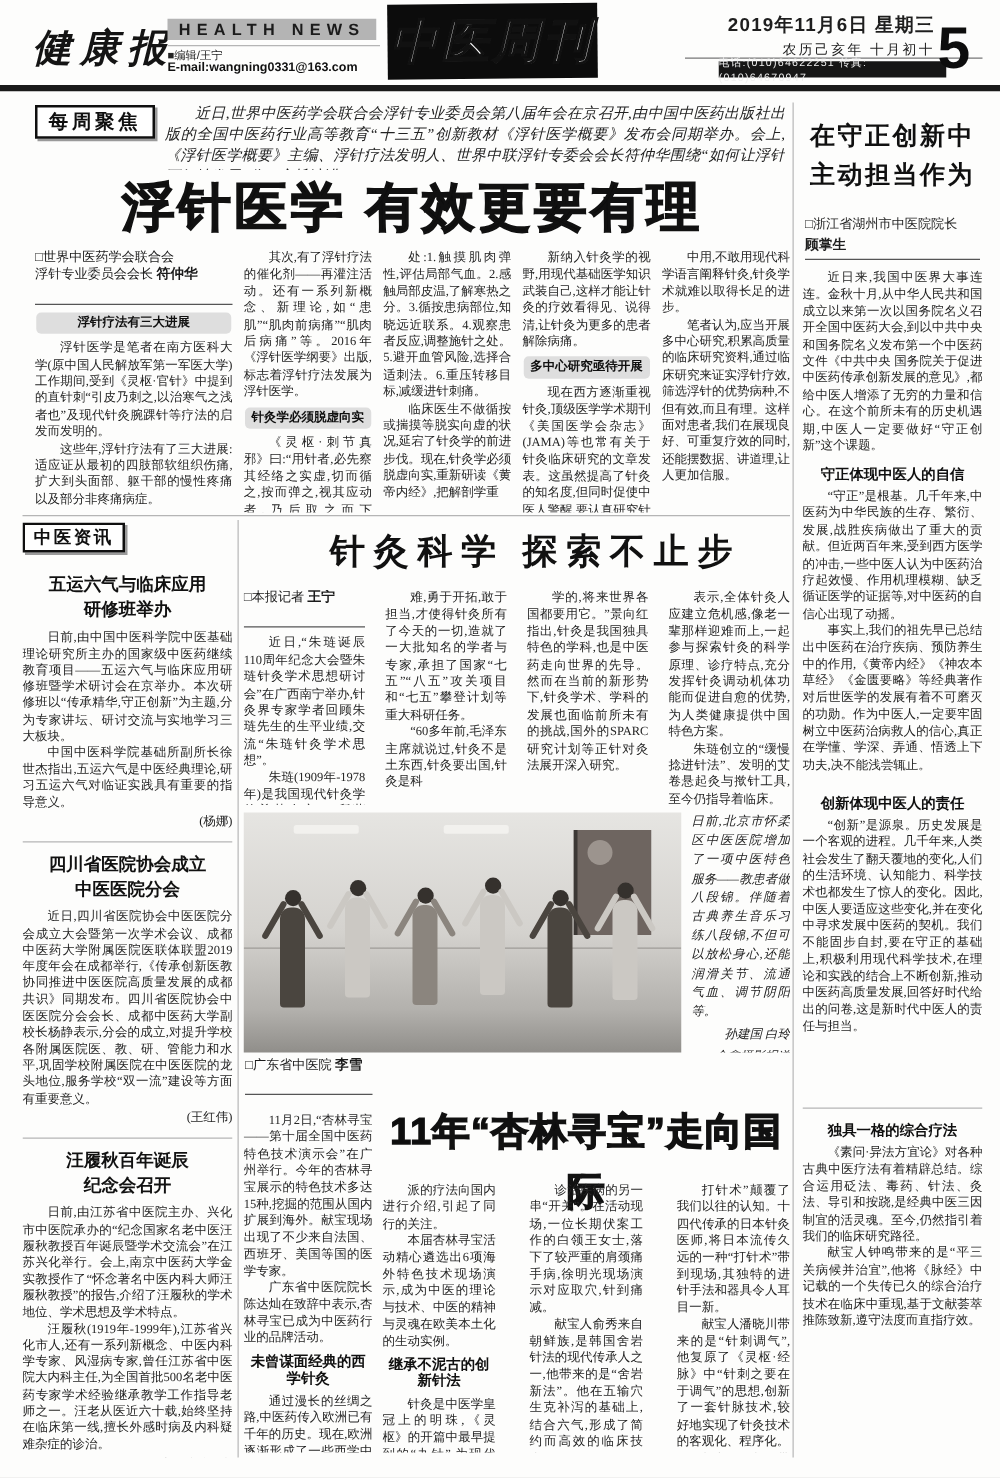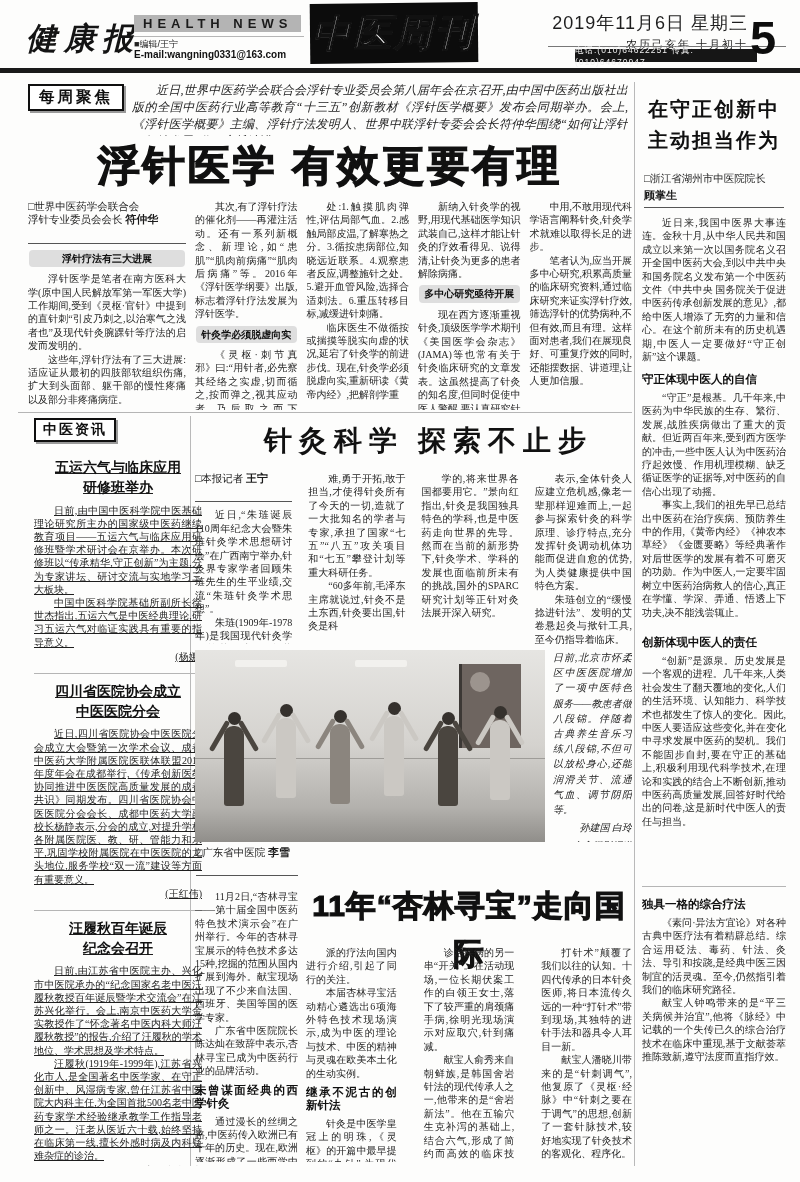--- a/index.html
+++ b/index.html
@@ -15,21 +15,21 @@
   
   .logo{left:26px;top:18px;font-size:31px;font-weight:bold;font-style:italic;letter-spacing:7px;color:#141414;}
   .hn-badge{left:134px;top:15px;background:#b4b4b4;color:#1b1b1b;font-weight:bold;font-size:13px;
             letter-spacing:5px;padding:1px 9px;}
   .ed-line{left:134px;top:38px;font-size:9px;color:#222;}
   .email{left:134px;top:49px;font-size:10px;font-weight:bold;color:#111;}
   .weekly{left:310px;top:3px;width:168px;height:60px;background:#0c0c0c;color:#fff;
           display:flex;align-items:center;justify-content:center;font-size:38px;font-weight:bold;
           font-style:italic;letter-spacing:3px;transform:rotate(-0.6deg);}
   .dateblk{left:548px;top:11px;width:200px;text-align:right;}
-  .date1{font-size:18px;font-weight:normal;letter-spacing:1px;}
+  .date1{font-size:15px;font-weight:bold;letter-spacing:1px;}
   .date2{font-size:11px;margin-top:2px;letter-spacing:2px;}
   .contactbar{left:575px;top:49px;width:182px;height:13px;background:#161616;color:#efefef;
               font-size:8.5px;display:flex;align-items:center;justify-content:center;letter-spacing:1px;}
   .pagenum{left:750px;top:10px;font-size:47px;font-weight:bold;color:#0d0d0d;}
   .toprule{left:0;top:68px;width:800px;height:5px;background:#1a1a1a;}
 
   
   .seclabel{display:inline-block;border:2px solid #0f0f0f;padding:1px 9px;font-weight:bold;
             font-size:15.5px;letter-spacing:3px;color:#0f0f0f;background:#fff;box-shadow:2px 2px 0 #9a9a9a;}
 
@@ -51,21 +51,21 @@
            padding:2px 0;margin:5px 1px;color:#101010;font-family:"Liberation Sans",sans-serif;}
   .byline{font-size:10.5px;border-bottom:1px solid #555;padding-bottom:16px;margin-bottom:6px;color:#1b1b1b;}
   .byline strong{font-size:11px;}
 
   
   .rule-mainbottom{left:18px;top:412px;width:614px;}
   .vl-left{left:190px;top:416px;height:750px;}
   .vl-right{left:634px;top:82px;height:1084px;}
 
   
-  .leftrail{left:34px;top:418px;width:168px;height:748px;overflow:hidden;text-decoration:underline;}
+  .leftrail{left:18px;top:418px;width:168px;height:748px;overflow:hidden;}
   .lr-label{font-size:14px;padding:1px 7px;letter-spacing:2px;margin-bottom:8px;}
   .ln-title{text-align:center;font-weight:bold;font-size:14px;line-height:1.45;margin:7px 0 6px;
             font-family:"Liberation Sans",sans-serif;color:#111;}
   .ln-body{font-size:10px;line-height:13.2px;text-align:justify;}
   .ln-attr{font-size:10px;text-align:right;margin-top:1px;}
   .ln-div{border-top:1px solid #b5b5b5;margin:9px 0 3px;}
 
   
   .acu-hl{left:210px;top:422px;width:437px;text-align:center;font-size:28px;font-weight:bold;
           letter-spacing:7px;color:#111;}
@@ -96,21 +96,21 @@
            font-size:10px;line-height:15.2px;text-align:justify;color:#222;}
   .caption .credit{text-align:right;font-style:italic;margin-top:3px;}
 
   
   .tr-byline{left:196px;top:846px;width:102px;}
   .tr-hl{left:306px;top:882px;width:326px;text-align:center;font-size:30px;font-weight:bold;
          letter-spacing:1px;color:#0d0d0d;line-height:1.6;}
   .tr-col1{left:195px;top:864px;width:103px;height:298px;overflow:hidden;}
   .tr-cols{left:306px;top:946px;width:326px;height:216px;display:flex;gap:27px;overflow:hidden;}
   .tr-col{flex:1;min-width:0;}
-  .subplain{font-weight:bold;font-size:11.5px;margin:6px 0 4px;color:#101010;
+  .subplain{text-align:center;font-weight:bold;font-size:11.5px;margin:6px 0 4px;color:#101010;
             font-family:"Liberation Sans",sans-serif;}
 
   
   .oprail{left:642px;top:94px;width:144px;height:1072px;overflow:hidden;}
   .op-hl{text-align:center;font-size:20px;font-weight:bold;line-height:1.55;letter-spacing:2px;color:#101010;
          font-family:"Liberation Sans",sans-serif;}
   .op-byline{margin:16px 2px 8px;border-bottom:1px solid #555;padding-bottom:4px;font-size:10.5px;}
   .op-byline strong{display:inline-block;margin-top:2px;font-size:11px;}
   .op-body{font-size:10px;line-height:13.4px;text-align:justify;}
   .op-intro{height:150px;overflow:hidden;}
@@ -225,21 +225,21 @@
     </div>
     <div class="ln-div"></div>
 
     <div>
       <div class="ln-title">
         <span>汪履秋百年诞辰</span><br>
         <span>纪念会召开</span>
       </div>
       <div class="ln-body paras">
           <p>日前,由江苏省中医院主办、兴化市中医院承办的“纪念国家名老中医汪履秋教授百年诞辰暨学术交流会”在江苏兴化举行。会上,南京中医药大学金实教授作了“怀念著名中医内科大师汪履秋教授”的报告,介绍了汪履秋的学术地位、学术思想及学术特点。</p>
-          <p>汪履秋(1919年-1999年),江苏省兴化市人,是全国著名中医学家、在守正创新中、风湿病专家,曾任江苏省中医院大内科主任,为全国首批500名老中医药专家学术经验继承教学工作指导老师之一。汪老从医近六十载,始终坚持在临床第一线,擅长外感时病及内科疑难杂症的诊治。</p>
+          <p>汪履秋(1919年-1999年),江苏省兴化市人,还有一系列新概念、中医内科学专家、风湿病专家,曾任江苏省中医院大内科主任,为全国首批500名老中医药专家学术经验继承教学工作指导老师之一。汪老从医近六十载,始终坚持在临床第一线,擅长外感时病及内科疑难杂症的诊治。</p>
         </div>
       <div class="ln-attr">(郭云鹤 冯瑶)</div>
     </div>
   </div>
 
   <div class="abs acu-hl">针灸科学 探索不止步</div>
   <div class="abs acu-cols body-text">
     <div class="acu-col">
       <div class="byline">
         <span>□本报记者</span>

